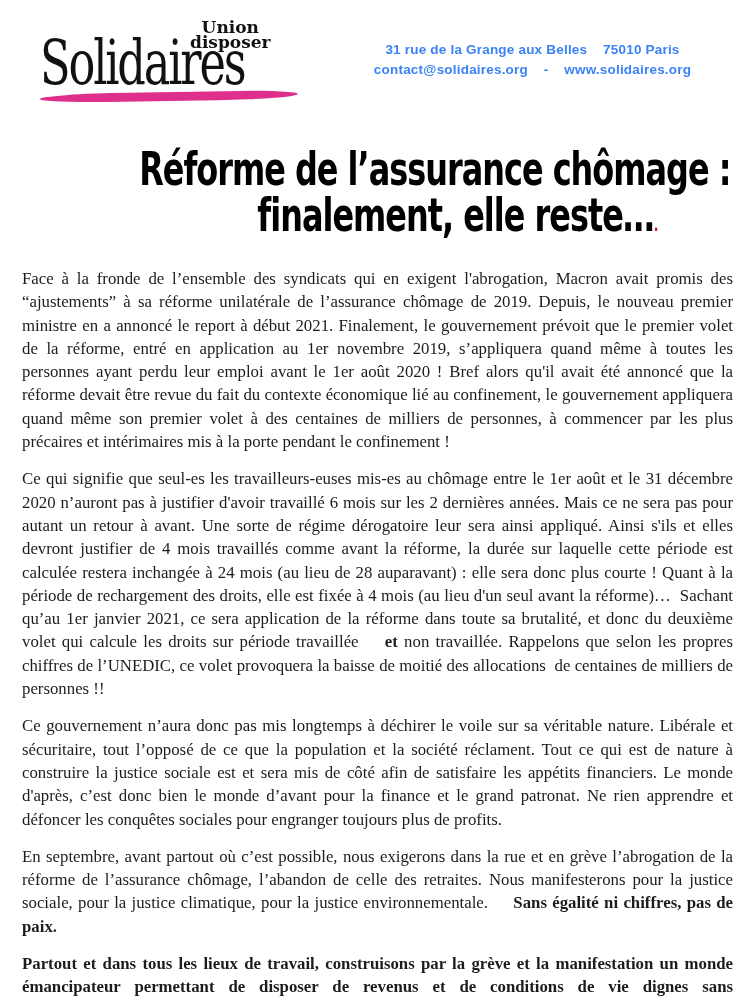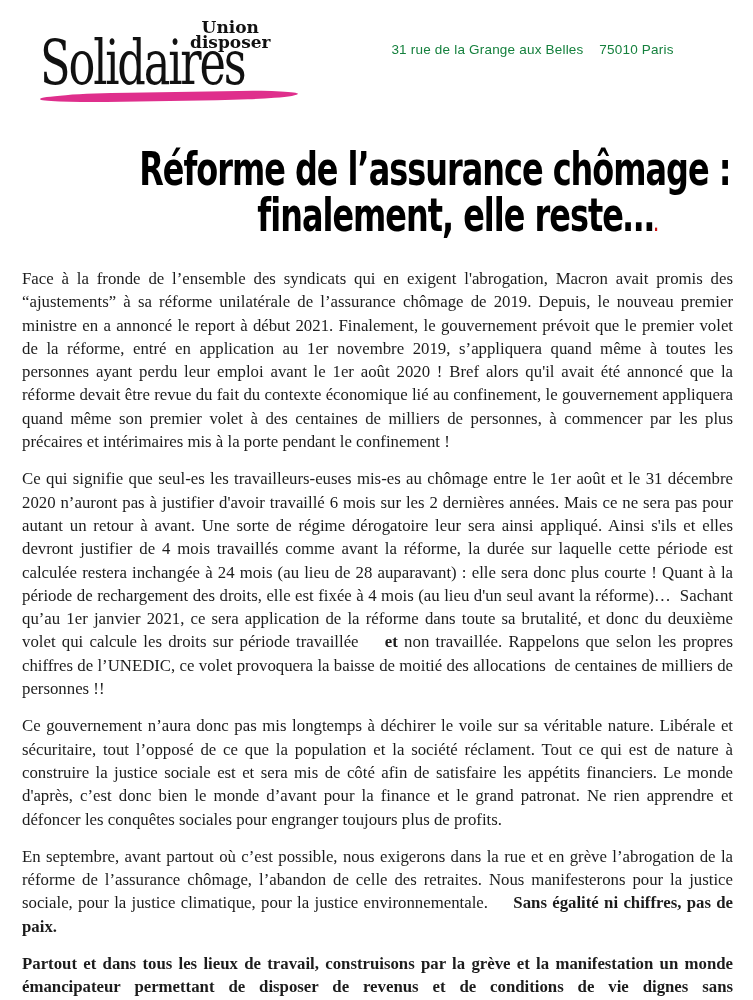--- a/index.html
+++ b/index.html
@@ -40,25 +40,25 @@
     position: absolute; left: 0; top: 76px;
     width: 258px; height: 9px;
     border-radius: 60% 40% 55% 45% / 100% 75% 100% 75%;
     transform: rotate(-0.9deg);
   }
   .contact {
     flex: 1;
     padding-top: 24px;
     text-align: center;
     font-family: "Liberation Sans", sans-serif;
-    font-weight: normal;
+    font-weight: bold;
     font-size: 13.5px;
     line-height: 20px;
     letter-spacing: 0.2px;
-    color: #15803d;
+    color: #3b82f6;
   }
 
   
   .title { margin-top: 36px; text-align: right; font-weight: normal; }
   .title-line {
     font-family: "DejaVu Sans", sans-serif;
     font-weight: bold;
     font-size: 47px;
     line-height: 46px;
     letter-spacing: -1.5px;
@@ -90,20 +90,21 @@
         <div>Union</div>
         <div>disposer</div>
       </div>
       <div class="wordmark">
         <span class="wordmark-inner">Solidaires</span>
       </div>
       <div class="brush" style="background: rgb(223, 47, 140);"></div>
     </div>
     <div class="contact">
       <div>31 rue de la Grange aux Belles&nbsp;&nbsp;&nbsp;&nbsp;75010 Paris</div>
+      <div>contact@solidaires.org&nbsp;&nbsp;&nbsp;&nbsp;-&nbsp;&nbsp;&nbsp;&nbsp;www.solidaires.org</div>
     </div>
   </header>
 
   <h1 class="title">
     <div class="title-line">
       <span class="cond">Réforme de l’assurance chômage :</span>
     </div>
     <div class="title-line">
       <span class="cond">
         <span>finalement, elle reste…</span><span class="title-dot">.</span>

